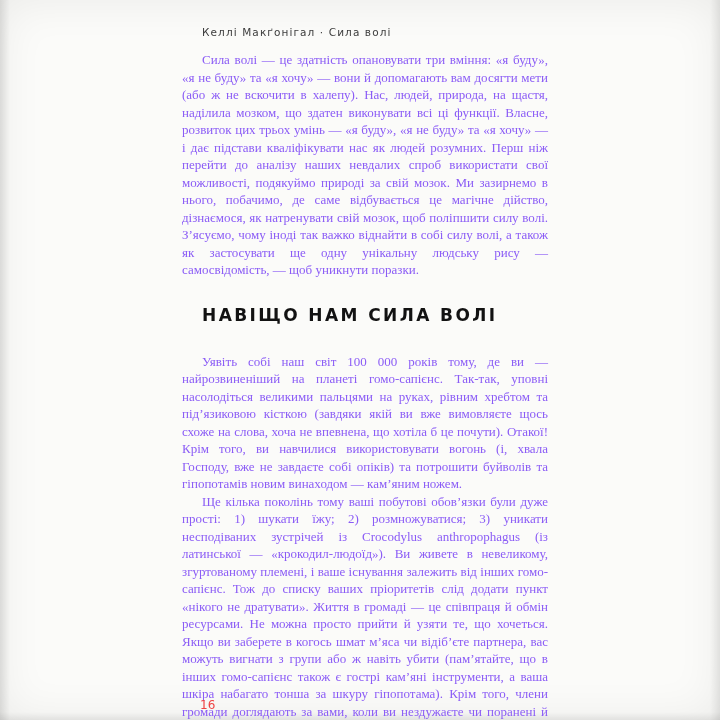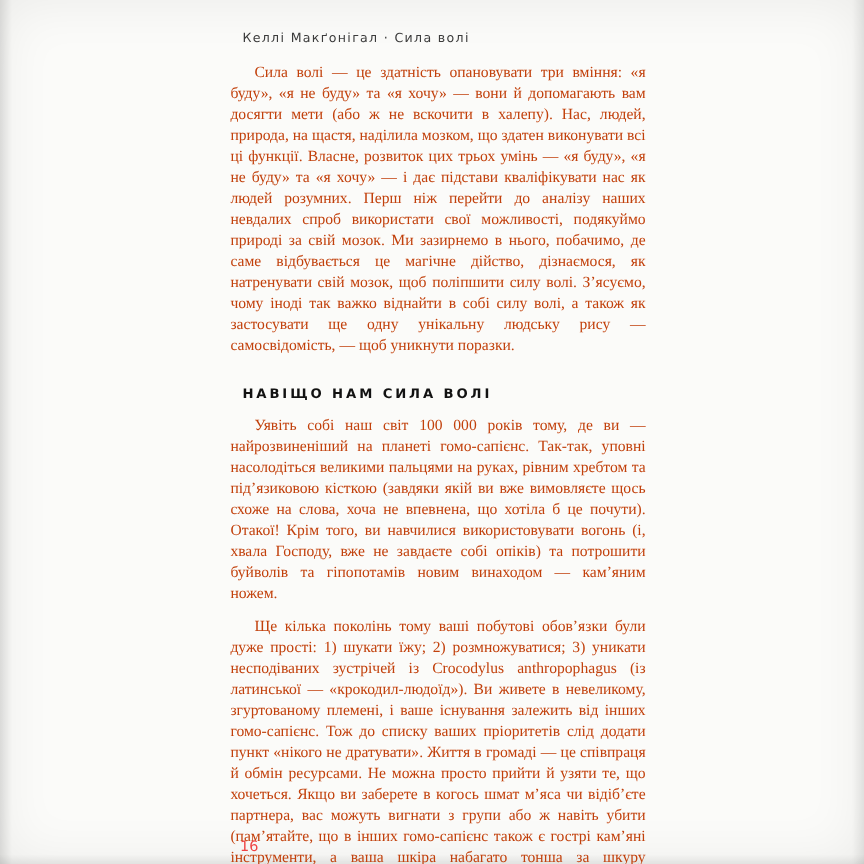--- a/index.html
+++ b/index.html
@@ -38,37 +38,37 @@
   }
   .running-header {
     margin: 26px 0 0 20px;
     font-family: "DejaVu Sans", sans-serif;
     font-size: 10.5px;
     letter-spacing: 1.1px;
     color: #3c3c3c;
     font-weight: normal;
   }
   p.para {
-    margin: 10px;
+    margin: 0;
     text-align: justify;
     text-indent: 20px;
     font-size: 13px;
     line-height: 17.5px;
-    color: #c2410c;
+    color: #8b5cf6;
     -webkit-hyphens: auto;
     hyphens: auto;
   }
   p.intro {
     margin-top: 13px;
   }
   h2.section-heading {
-    margin: 26px 0 9px 0;
+    margin: 26px 0 28px 0;
     padding-left: 20px;
     font-family: "DejaVu Sans", sans-serif;
-    font-size: 11px;
+    font-size: 17px;
     font-weight: bold;
     letter-spacing: 2.4px;
     color: #121212;
   }
   .page-number {
     position: absolute;
     left: 200px;
     top: 698px;
     font-family: "DejaVu Sans", sans-serif;
     font-size: 12px;

